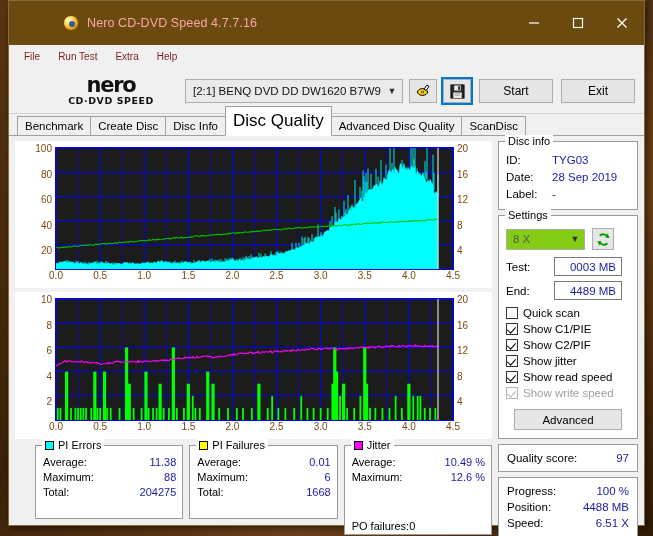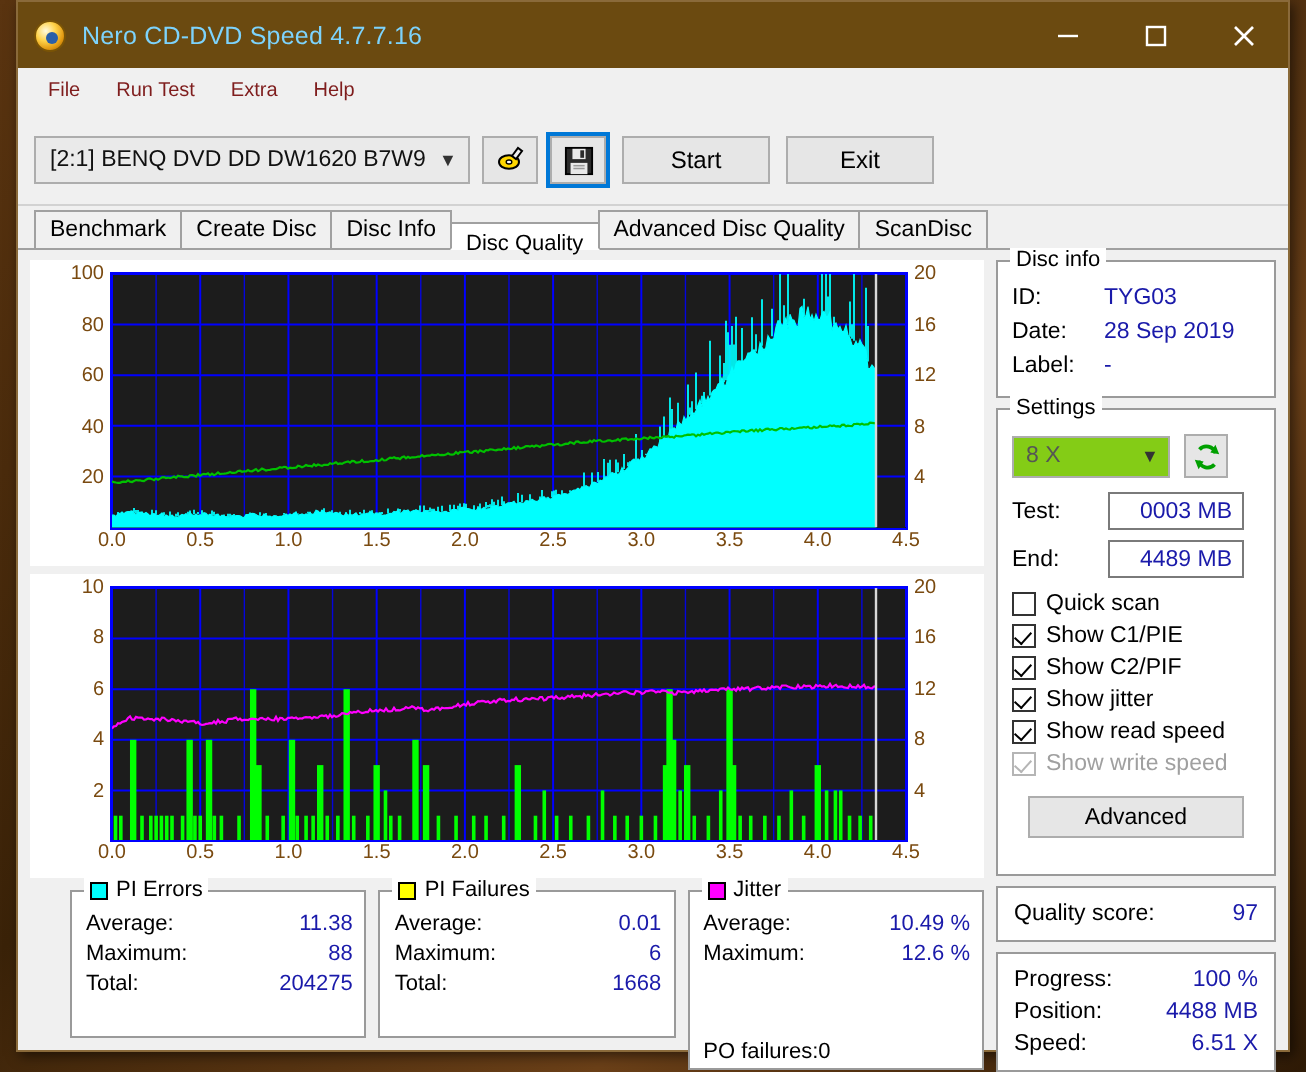--- a/index.html
+++ b/index.html
@@ -17,25 +17,26 @@
     position: absolute;
     left: 8px; top: 0px;
     width: 637px; height: 526px;
     background: #f0f0f0;
     border: 1px solid #8a6a3a;
     box-shadow: 2px 2px 6px rgba(0,0,0,.55);
     display: flex; flex-direction: column;
   }
   
   #titlebar {
-    height: 33px;
+    height: 44px;
     background: #6b4a10;
     display: flex; align-items: center;
     flex: none;
-    color: #7dd3fc;
+    color: #fca5a5;
+    padding-left: 46px;
   }
   #app-icon {
     width: 16px; height: 16px; margin-left: 8px; margin-right: 8px;
     border-radius: 50%;
     background: radial-gradient(circle at 35% 32%, #fffbe0 0%, #ffd34a 38%, #e0960f 70%, #8a5a06 100%);
     border: 1px solid #7a5406;
     position: relative; flex: none;
   }
   #app-icon::after {
     content: ""; position: absolute; left: 5px; top: 5px;
@@ -104,22 +105,22 @@
     border-bottom: 1px solid #a0a0a0;
   }
   .tab {
     font-size: 11.5px; color: #000;
     padding: 3px 7px 2px 7px; height: 19px;
     border: 1px solid #a0a0a0; border-bottom: none;
     background: #f0f0f0; margin-right: -1px; white-space: nowrap;
     position: relative;
   }
   .tab.active {
-    background: #ffffff; height: 14px; z-index: 3;
-    padding-top: 4px; font-size: 11px;
+    background: #ffffff; height: 30px; z-index: 3;
+    padding-top: 4px; font-size: 17px;
     border-bottom: 1px solid #ffffff; margin-bottom: -1px;
   }
   
   #content {
     flex: 1; display: flex; background: #f0f0f0; padding: 5px 6px 6px 6px;
     gap: 6px; min-height: 0;
   }
   #left-col { width: 477px; flex: none; display: flex; flex-direction: column; gap: 4px; }
   #right-col { flex: 1; display: flex; flex-direction: column; gap: 5px; }
   
@@ -205,21 +206,21 @@
   }
   .cbox.checked::after {
     content: ""; position: absolute; left: 2px; top: 1px;
     width: 4px; height: 7px; border: solid #000;
     border-width: 0 1.6px 1.6px 0; transform: rotate(42deg);
   }
   .cbrow.disabled { color: #a0a0a0; }
   .cbrow.disabled .cbox { border-color: #b5b5b5; }
   .cbrow.disabled .cbox.checked::after { border-color: #b5b5b5; }
   .adv-btn {
-    margin: 8px auto 12px auto; width: 108px; height: 21px;
+    margin: 8px auto 2px auto; width: 108px; height: 21px;
     background: #e6e6e6; border: 1px solid #adadad;
     display: flex; align-items: center; justify-content: center;
     font-size: 11.5px; color: #000;
   }
   .plain-panel {
     border: 1px solid #9a9a9a; background: #fff; padding: 5px 8px;
   }
   .prow { display: flex; font-size: 11.5px; line-height: 16px; }
   .prow .k { color: #000; }
   .prow .v { color: #1a1aaa; margin-left: auto; }
@@ -253,20 +254,24 @@
   </div>
 
   <div id="menubar">
     <div class="menu-item">File</div>
     <div class="menu-item">Run Test</div>
     <div class="menu-item">Extra</div>
     <div class="menu-item">Help</div>
   </div>
 
   <div id="toolbar">
+    <div id="logo">
+      <div class="nero-word">nero</div>
+      <div class="nero-sub">CD·DVD SPEED</div>
+    </div>
     <div id="drive-select">
       <span class="dsel-text">[2:1]   BENQ DVD DD DW1620 B7W9</span>
       <span class="chev">▼</span>
     </div>
     <div class="tbtn">
       <svg width="16" height="16" viewBox="0 0 16 16">
         <ellipse cx="7.5" cy="9" rx="5" ry="3.4" fill="#ffd700" stroke="#000" stroke-width="1"></ellipse>
         <ellipse cx="7.5" cy="9" rx="1.4" ry="1" fill="#fff" stroke="#000" stroke-width=".7"></ellipse>
         <path d="M9 6 L12 2 L14 3.5 L11 7.5 Z" fill="#f0f0f0" stroke="#000" stroke-width="1"></path>
       </svg>

